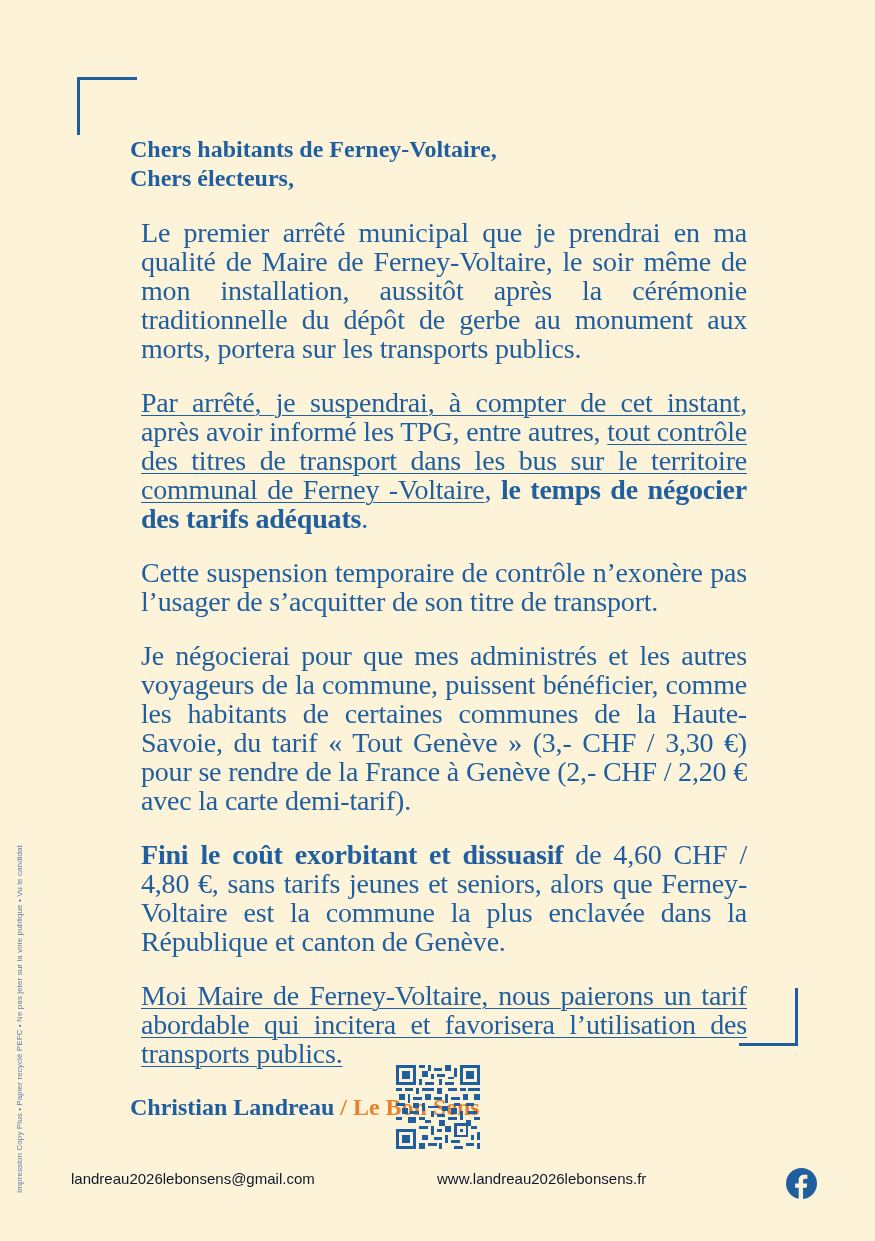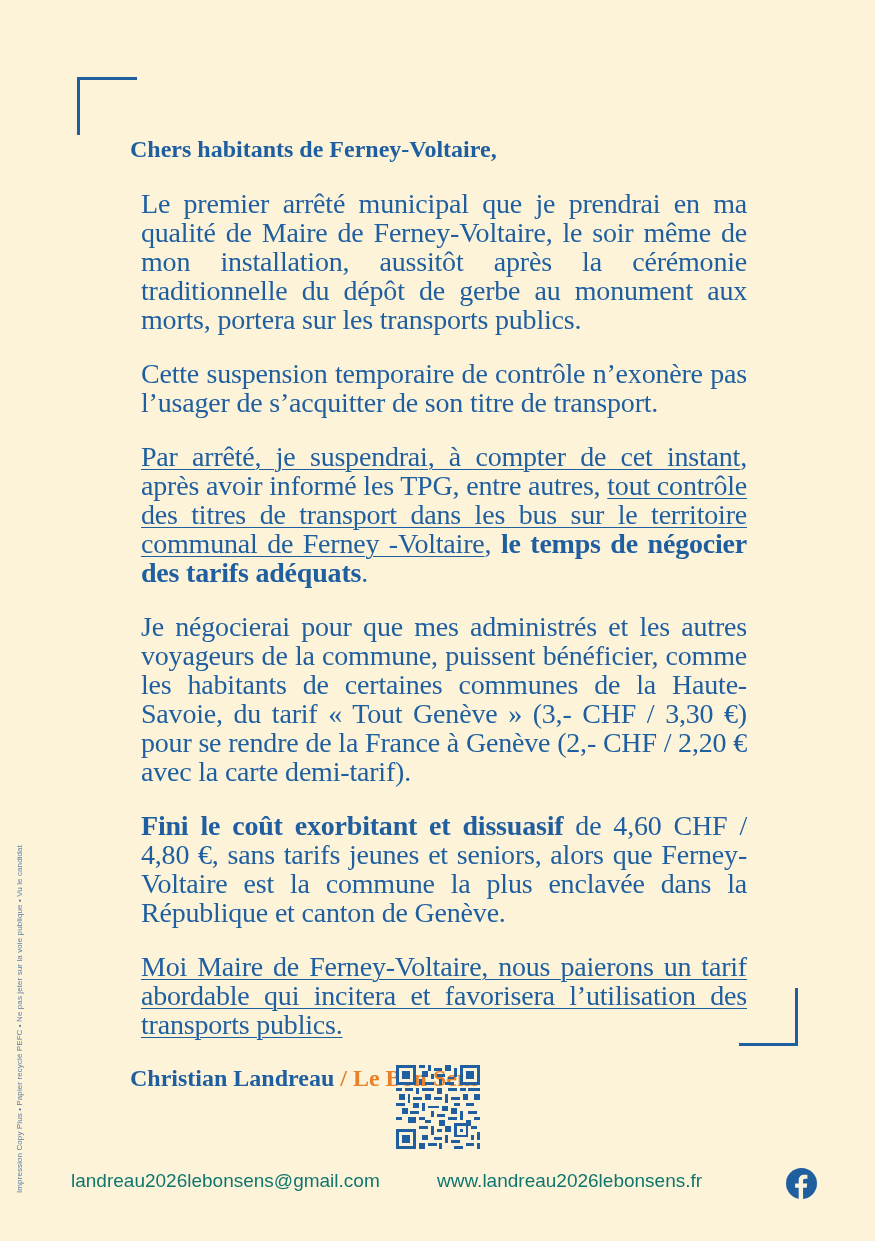--- a/index.html
+++ b/index.html
@@ -57,42 +57,43 @@
       letter-spacing: 0.1px;
     }
     .qr {
       position: absolute; left: 395px; top: 1065px;
       width: 86px; height: 84px;
     }
     .footer {
       position: absolute; top: 1168px; left: 71px;
       width: 750px; height: 30px;
       font-family: "Liberation Sans", sans-serif;
-      font-size: 19px; color: #0f766e;
+      font-size: 15px; color: #0f172a;
     }
     .footer .email { position: absolute; left: 0; top: 2px; }
     .footer .web { position: absolute; left: 366px; top: 2px; }
     .footer .fb { position: absolute; left: 715px; top: 0; width: 31px; height: 31px; }
   </style>
 </head>
 <body>
 
 <div class="corner-tl"></div>
 <div class="corner-br"></div>
 
 <div class="content">
   <div class="greeting">
     <div>Chers habitants de Ferney-Voltaire,</div>
+    <div>Chers électeurs,</div>
   </div>
 
   <p class="para">Le premier arrêté municipal que je prendrai en ma qualité de Maire de Ferney-Voltaire, le soir même de mon installation, aussitôt après la cérémonie traditionnelle du dépôt de gerbe au monument aux morts, portera sur les transports publics.</p>
 
+  <p class="para"><u>Par arrêté, je suspendrai, à compter de cet instant</u><span>, après avoir informé les TPG, entre autres, </span><u>tout contrôle des titres de transport dans les bus sur le territoire communal de Ferney -Voltaire</u><span>, </span><b>le temps de négocier des tarifs adéquats</b><span>.</span></p>
+
   <p class="para">Cette suspension temporaire de contrôle n’exonère pas l’usager de s’acquitter de son titre de transport.</p>
-
-  <p class="para"><u>Par arrêté, je suspendrai, à compter de cet instant</u><span>, après avoir informé les TPG, entre autres, </span><u>tout contrôle des titres de transport dans les bus sur le territoire communal de Ferney -Voltaire</u><span>, </span><b>le temps de négocier des tarifs adéquats</b><span>.</span></p>
 
   <p class="para">Je négocierai pour que mes administrés et les autres voyageurs de la commune, puissent bénéficier, comme les habitants de certaines communes de la Haute-Savoie, du tarif « Tout Genève » (3,- CHF / 3,30 €) pour se rendre de la France à Genève (2,- CHF / 2,20 € avec la carte demi-tarif).</p>
 
   <p class="para"><b>Fini le coût exorbitant et dissuasif</b><span> de 4,60 CHF / 4,80 €, sans tarifs jeunes et seniors, alors que Ferney-Voltaire est la commune la plus enclavée dans la République et canton de Genève.</span></p>
 
   <p class="para"><u>Moi Maire de Ferney-Voltaire, nous paierons un tarif abordable qui incitera et favorisera l’utilisation des transports publics.</u></p>
 
 
   <div class="signature">
     <span>Christian Landreau</span><span class="orange"> / </span><span class="orange">Le Bon Sens</span>

